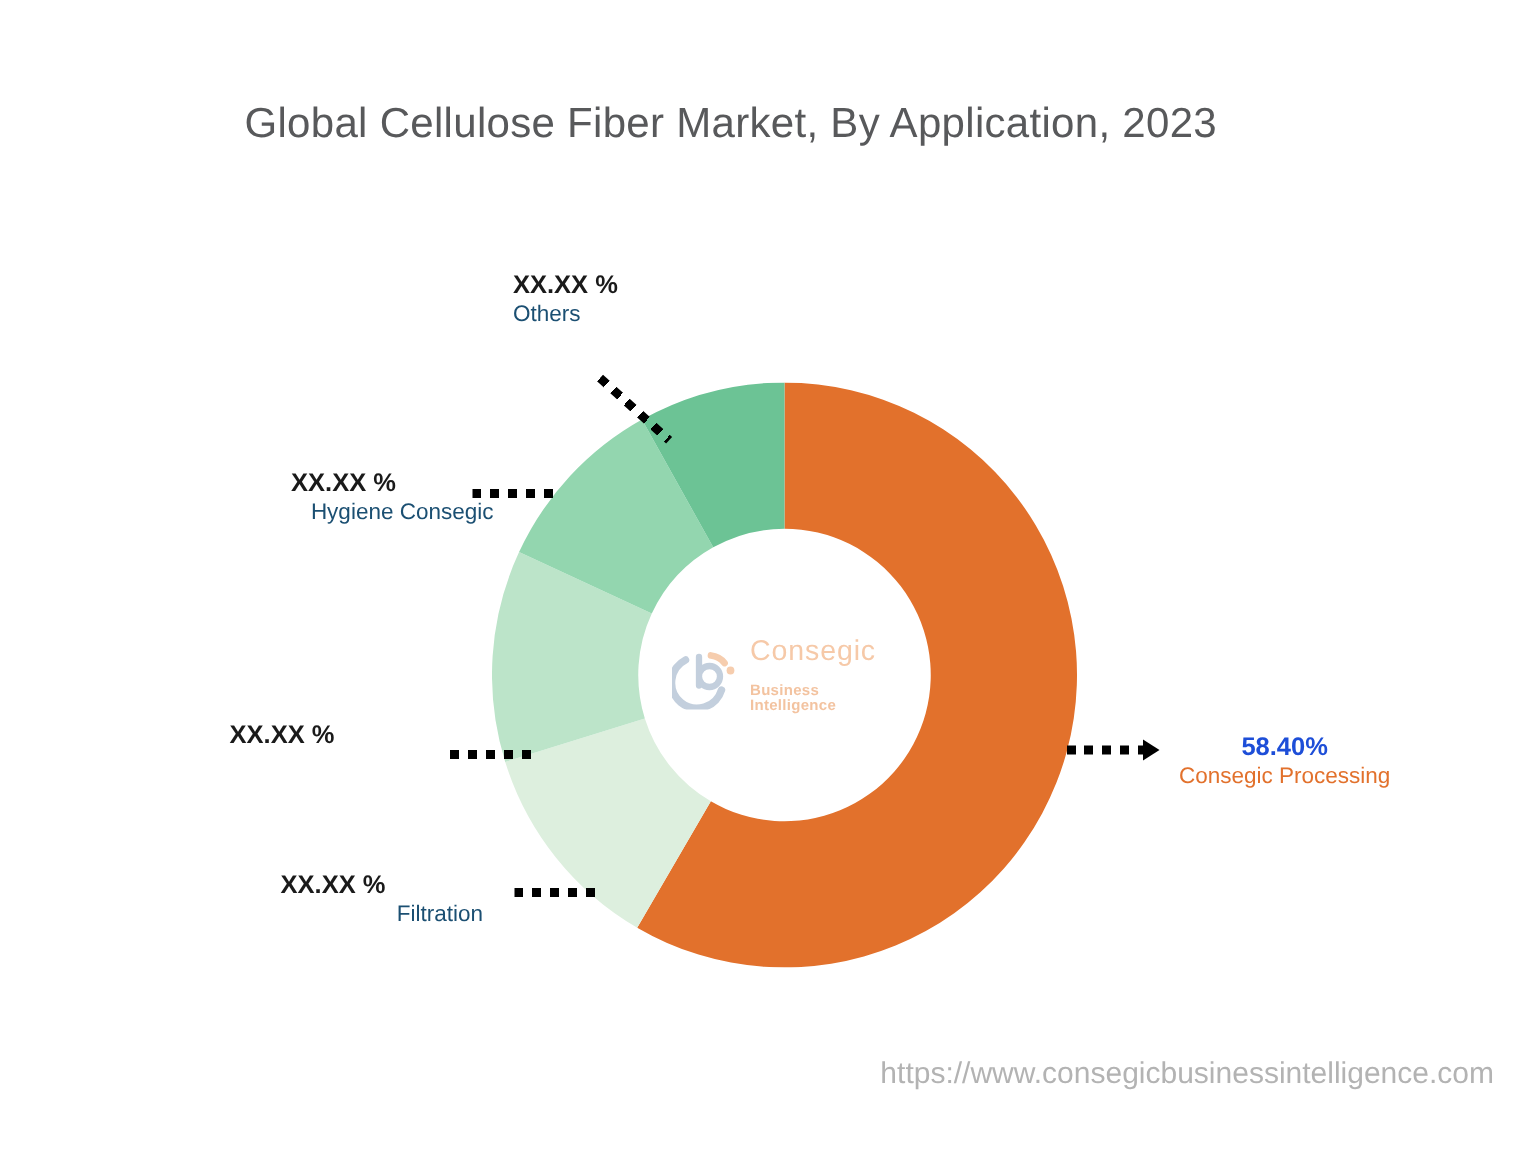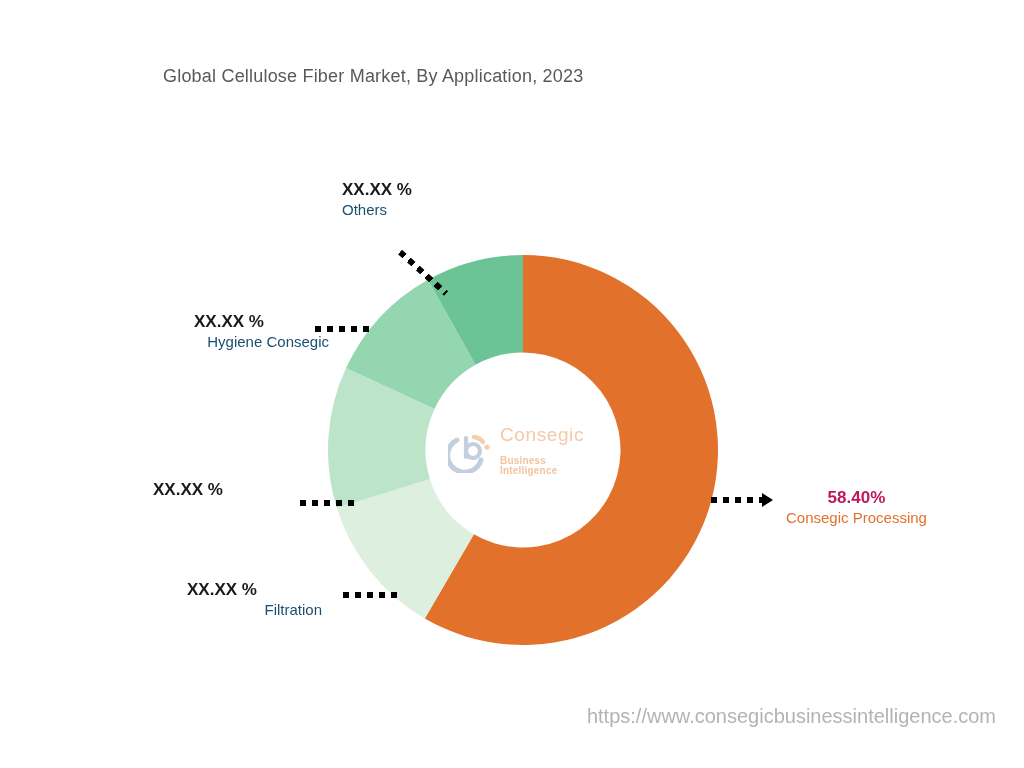--- a/index.html
+++ b/index.html
@@ -9,21 +9,21 @@
     background:#ffffff;
     font-family:"Liberation Sans", sans-serif;
     overflow:hidden;
     position:relative;
   }
   #chart-root{position:absolute;inset:0;}
 
   .chart-title{
     position:absolute;
     left:163px; top:66px;
-    font-size:18px;
+    font-size:28px;
     font-weight:400;
     color:#58595b;
     letter-spacing:0.2px;
     white-space:nowrap;
   }
 
   .donut-wrap{
     position:absolute;
     left:328px; top:255px;
     width:390px; height:390px;
@@ -70,21 +70,21 @@
     line-height:1.25;
     text-align:center;
   }
   .callout .cat{
     font-size:15px;
     font-weight:normal;
     color:#1b4f72;
     white-space:nowrap;
     line-height:1.3;
   }
-  .callout.right .pct{color:#be185d;}
+  .callout.right .pct{color:#1d4ed8;}
   .callout.right .cat{color:#e2712c;}
   .callout.ta-right{text-align:right;}
   .callout.ta-left{text-align:left;}
   .leader-dots{
     position:absolute;
     height:6px;
     background:repeating-linear-gradient(to right,#000 0 6px,transparent 6px 12px);
   }
   .leader-diag{
     position:absolute;

